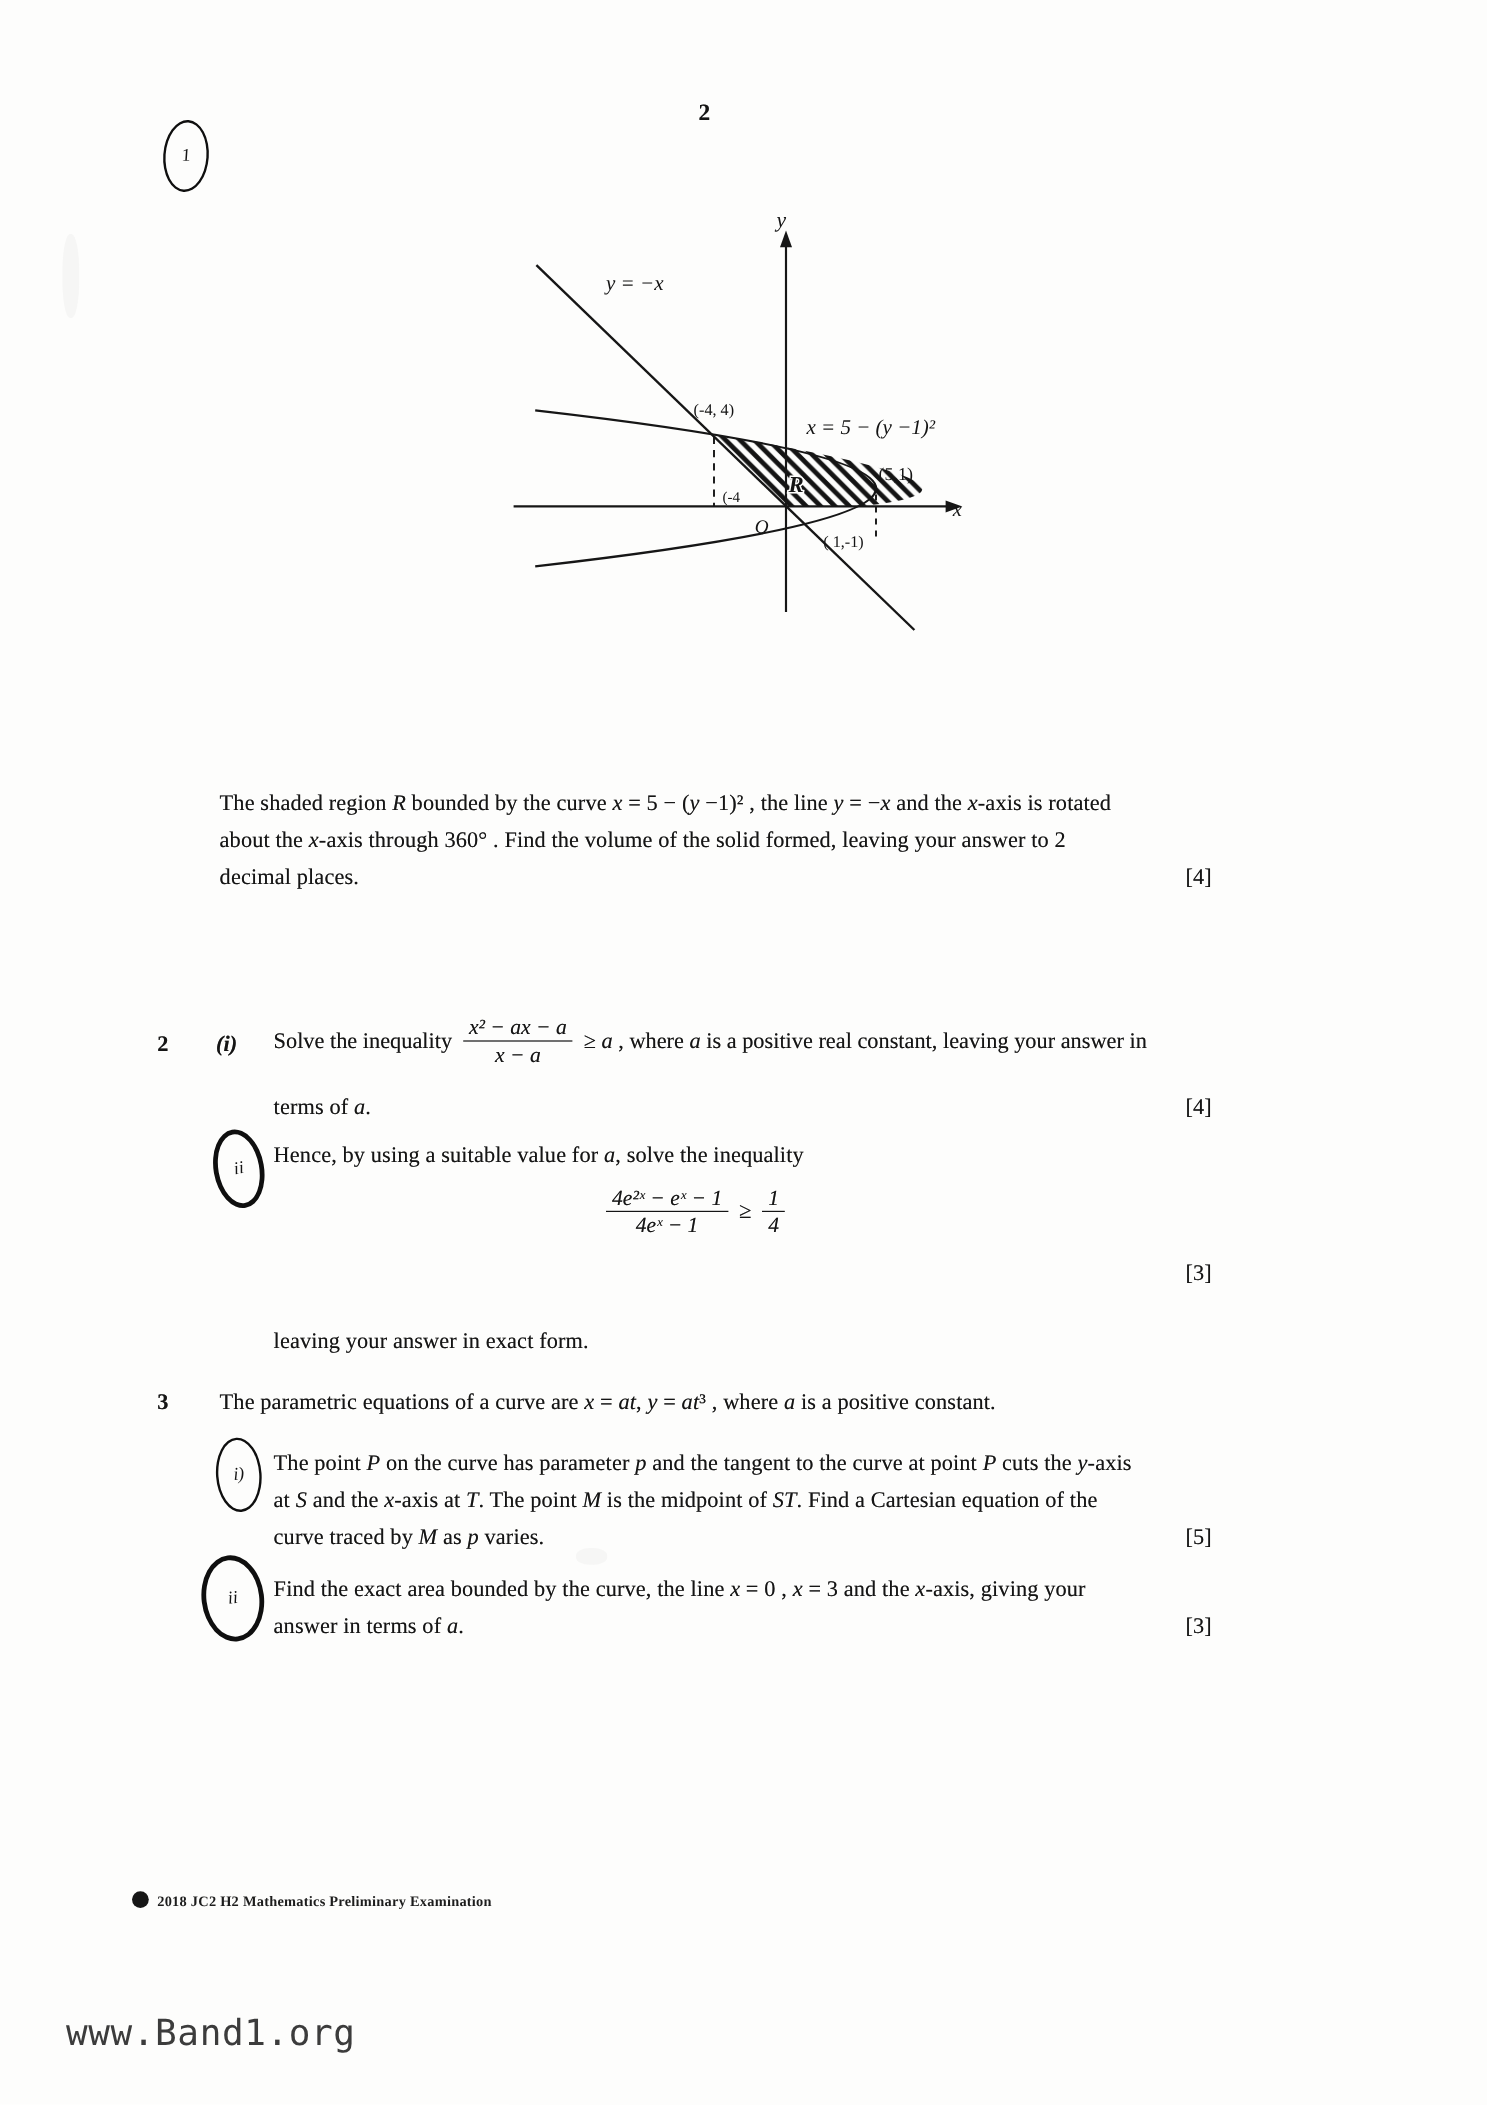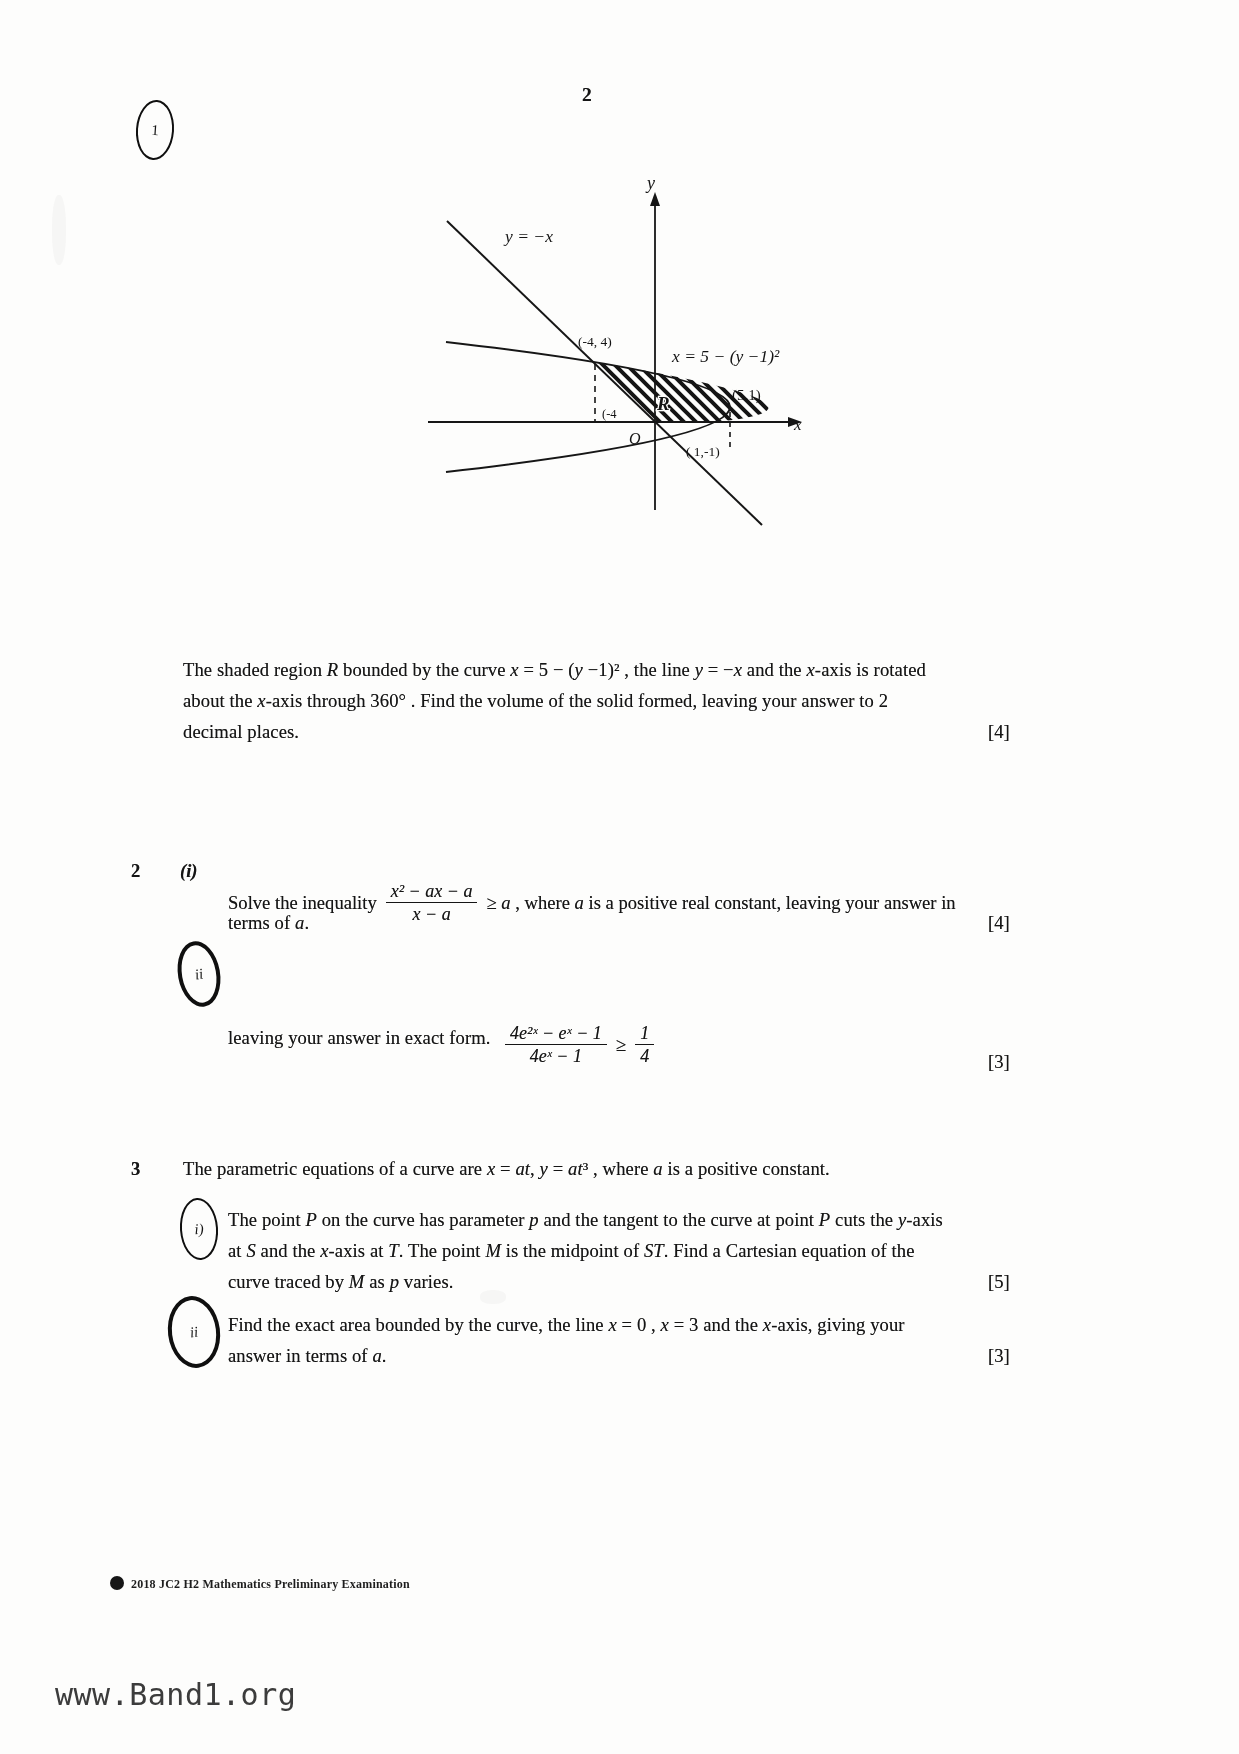--- a/index.html
+++ b/index.html
@@ -8,21 +8,21 @@
   .txt{position:absolute;font-size:18.6px;white-space:nowrap;letter-spacing:.1px;
        text-shadow:0 0 .4px rgba(20,20,20,.55);}
   .bold{font-weight:bold;}
   .marks{position:absolute;font-size:18.6px;text-shadow:0 0 .4px rgba(20,20,20,.55);}
   .plabel{position:absolute;font-size:18.6px;font-weight:bold;font-style:italic;
           text-shadow:0 0 .4px rgba(20,20,20,.55);}
   .ring{position:absolute;border:2.6px solid #0f0f0f;border-radius:50%;
         display:flex;align-items:center;justify-content:center;font-size:15px;}
   .ring.heavy{border-width:4.5px;}
   .mathrow{position:absolute;display:flex;align-items:center;gap:9px;font-size:18.6px;
-           white-space:nowrap;text-shadow:0 0 .4px rgba(20,20,20,.55);margin-top:35px;}
+           white-space:nowrap;text-shadow:0 0 .4px rgba(20,20,20,.55);}
   .frac{display:inline-flex;flex-direction:column;align-items:center;line-height:1.12;
         font-size:18px;font-style:italic;}
   .frac .num{padding:0 5px 1px;border-bottom:1.7px solid #151515;}
   .frac .den{padding-top:1px;}
   .rel{font-style:normal;font-size:19px;}
   svg{font-family:"Liberation Serif",serif;fill:#141414;}
   .it{font-style:italic;}
   .footer{position:absolute;left:110px;top:1576px;font-family:Liberation Serif, serif;
           font-size:12px;font-weight:700;color:#1d1d1d;letter-spacing:.2px;white-space:nowrap;}
   .cdot{display:inline-block;width:14px;height:14px;background:#161616;border-radius:50%;
@@ -93,34 +93,35 @@
     </span>
     <span>≥ <i>a</i> , where <i>a</i> is a positive real constant, leaving your answer in</span>
   </div>
 
   <div class="txt" style="left:228px;top:912px;">terms of <i>a</i>.</div>
   <div class="marks" style="left:988px;top:912px;">[4]</div>
 
   <div class="ring heavy" style="left:178px;top:941px;width:34px;height:58px;transform:rotate(-10deg);font-style:italic;">
     <span>ii</span>
   </div>
+  <div class="txt" style="left:228px;top:952px;">Hence, by using a suitable value for <i>a</i>, solve the inequality</div>
 
   <div class="mathrow" style="left:505px;top:988px;">
     <span class="frac">
       <span class="num">4e²ˣ − eˣ − 1</span>
       <span class="den">4eˣ − 1</span>
     </span>
     <span class="rel">≥</span>
     <span class="frac">
       <span class="num">1</span>
       <span class="den">4</span>
     </span>
   </div>
 
-  <div class="txt" style="left:228px;top:1027px;">leaving your answer in exact form.</div>
+  <div class="txt" style="left:228px;top:1107px;">leaving your answer in exact form.</div>
   <div class="marks" style="left:988px;top:1051px;">[3]</div>
 
   <div class="txt bold" style="left:131px;top:1158px;">3</div>
   <div class="txt" style="left:183px;top:1158px;">The parametric equations of a curve are <i>x</i> = <i>at</i>, <i>y</i> = <i>at</i>³ , where <i>a</i> is a positive constant.</div>
 
   <div class="ring" style="left:180px;top:1198px;width:34px;height:58px;transform:rotate(-4deg);font-style:italic;">
     <span>i)</span>
   </div>
   <div class="txt" style="left:228px;top:1209px;">The point <i>P</i> on the curve has parameter <i>p</i> and the tangent to the curve at point <i>P</i> cuts the <i>y</i>-axis</div>
   <div class="txt" style="left:228px;top:1240px;">at <i>S</i> and the <i>x</i>-axis at <i>T</i>. The point <i>M</i> is the midpoint of <i>ST</i>. Find a Cartesian equation of the</div>

